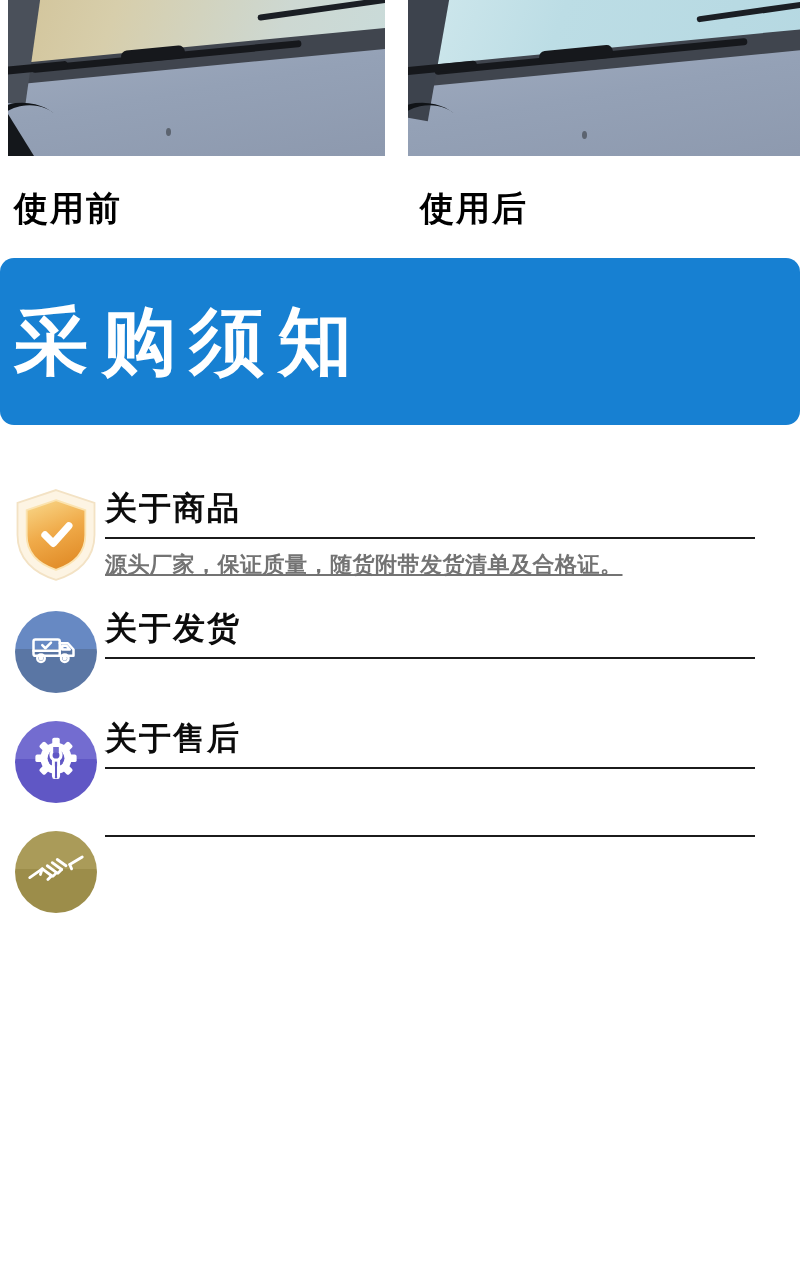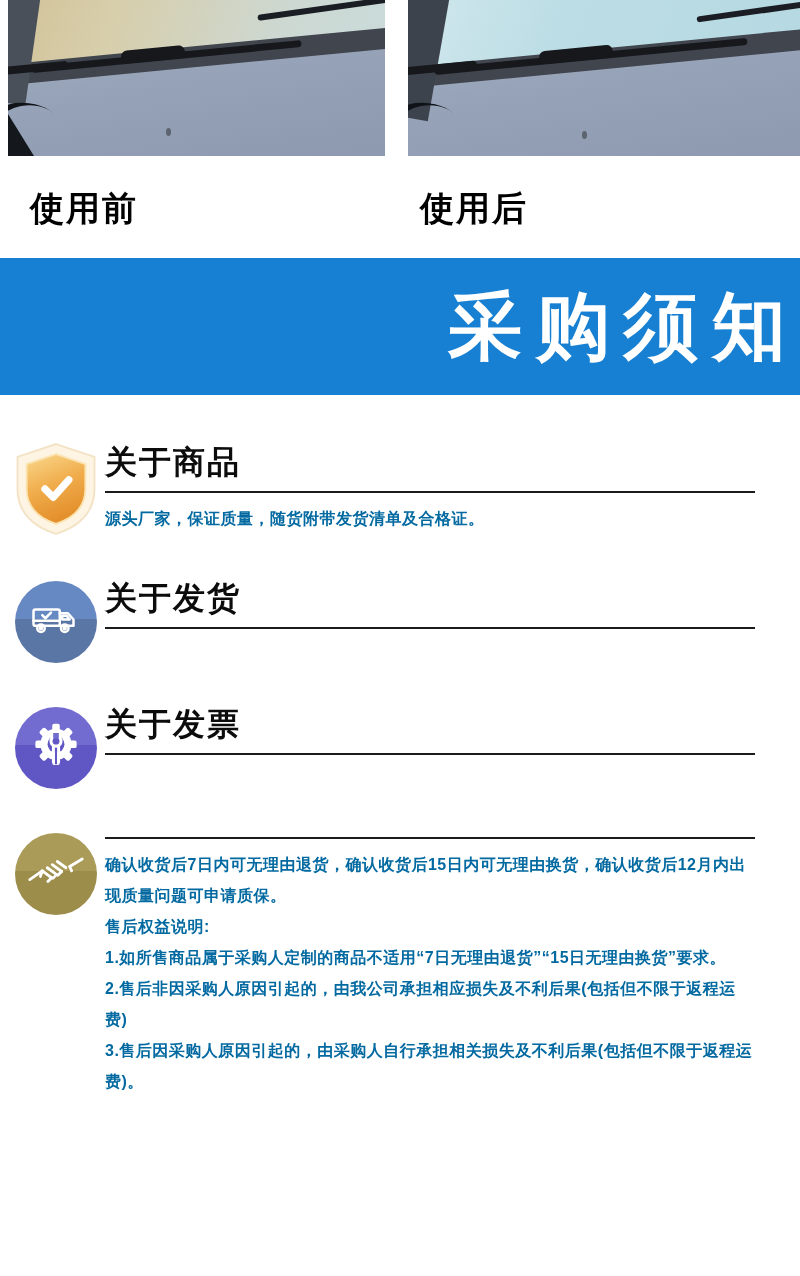--- a/index.html
+++ b/index.html
@@ -25,41 +25,41 @@
   .wiper2{right:-4%;top:3%;width:38%;height:6px;transform:rotate(-8deg);background:#1a1e24;}
   .pillar{position:absolute;left:-16px;top:-12%;width:42px;height:78%;background:#4a505a;
           transform:rotate(8deg);z-index:2;}
   .after .pillar{width:48px;background:#3d434d;transform:rotate(10deg);height:88%;}
   .fender{position:absolute;left:-34px;bottom:-44px;width:96px;height:96px;border-radius:50%;
           border-left:8px solid #101317;transform:rotate(35deg);z-index:4;background:transparent;}
   .corner{position:absolute;left:0;bottom:0;width:0;height:0;z-index:4;
           border-left:26px solid #14171b;border-top:42px solid transparent;}
   .speck{position:absolute;width:5px;height:8px;background:#5c6470;border-radius:50%;z-index:4;}
   .photo-label{font-size:34px;font-weight:700;letter-spacing:2px;color:#000;
-               margin:32px 0 0 22px;line-height:40px;}
+               margin:32px 0 0 6px;line-height:40px;}
   .photo-col.right .photo-label{margin-left:12px;}
 
   
-  .banner{margin-top:30px;height:137px;display:flex;align-items:center;justify-content:flex-end;}
+  .banner{margin-top:30px;height:167px;display:flex;align-items:center;justify-content:flex-start;border-radius:14px;}
   .banner-title{font-size:74px;font-weight:900;letter-spacing:14px;text-indent:14px;line-height:1;}
 
   
   .sections{padding:0 45px 30px 15px;}
-  .info-section{display:flex;margin-top:40px;}
-  .info-section:first-child{margin-top:46px;}
+  .info-section{display:flex;margin-top:24px;}
+  .info-section:first-child{margin-top:62px;}
   .icon-wrap{flex:0 0 90px;width:90px;padding-top:4px;}
   .icon-circle{width:82px;height:82px;border-radius:50%;display:flex;align-items:center;justify-content:center;
                background:linear-gradient(180deg,var(--c1) 0%,var(--c1) 46%,var(--c2) 46%,var(--c2) 100%);}
   .icon-circle svg{width:60px;height:60px;display:block;}
   .icon-plain{width:88px;height:96px;margin-left:-3px;margin-top:-4px;}
   .icon-plain svg{width:88px;height:96px;display:block;}
   .content{flex:1;min-width:0;}
   .title{margin:0;font-size:32px;font-weight:800;letter-spacing:2px;line-height:42px;color:#0c0c0c;}
   .rule{height:2px;background:#1b1b1b;margin:8px 0 10px 0;}
-  .body p{margin:0;font-size:16px;font-weight:700;line-height:31px;letter-spacing:0.5px;color:#0369a1;}
+  .body p{margin:0;font-size:22px;font-weight:700;line-height:31px;letter-spacing:0.5px;color:#737373;text-decoration:underline;}
 </style>
 </head>
 <body>
 
 <div class="page">
 
   <div class="compare">
     <div class="photo-col left">
       <div class="photo before">
         <div class="cowl"></div>
@@ -156,21 +156,21 @@
     <circle cx="48" cy="42" r="13.5" fill="var(--c2)"></circle>
     <circle cx="48" cy="37" r="8" fill="none" stroke="#fff" stroke-width="5"></circle>
     <rect x="43.5" y="24" width="9" height="9" fill="var(--c1)"></rect>
     <rect x="46.2" y="50" width="3.6" height="24" fill="var(--c2)"></rect>
     <rect x="41.5" y="44" width="4.7" height="28" fill="#fff" rx="1.5"></rect>
     <rect x="49.8" y="44" width="4.7" height="28" fill="#fff" rx="1.5"></rect>
   </svg>
           </div>
         </div>
     <div class="content">
-      <h2 class="title">关于发票</h2>
+      <h2 class="title">关于售后</h2>
       <div class="rule"></div>
     </div>
   </section>
       <section class="info-section">
     <div class="icon-wrap">
           <div class="icon-circle" style="--c1: #aa9b59; --c2: #9c8d4a;">
             <svg viewBox="0 0 96 96" fill="none" stroke="#fff" stroke-width="4.5" stroke-linecap="round" stroke-linejoin="round">
     <path d="M6 57 L26 43"></path>
     <path d="M90 24 L70 36"></path>
     <path d="M26 43 l15 11"></path>
@@ -180,23 +180,16 @@
     <path d="M41 54 l-6 6"></path>
     <path d="M49 49 l-6 6"></path>
     <path d="M57 44 l-6 6"></path>
     <path d="M26 43 l-3 9"></path>
     <path d="M70 36 l3 7"></path>
   </svg>
           </div>
         </div>
     <div class="content">
       <div class="rule"></div>
-      <div class="body">
-            <p>确认收货后7日内可无理由退货，确认收货后15日内可无理由换货，确认收货后12月内出现质量问题可申请质保。</p>
-            <p>售后权益说明:</p>
-            <p>1.如所售商品属于采购人定制的商品不适用“7日无理由退货”“15日无理由换货”要求。</p>
-            <p>2.售后非因采购人原因引起的，由我公司承担相应损失及不利后果(包括但不限于返程运费)</p>
-            <p>3.售后因采购人原因引起的，由采购人自行承担相关损失及不利后果(包括但不限于返程运费)。</p>
-          </div>
     </div>
   </section>
     </div>
 </div>
 
 </body></html>

